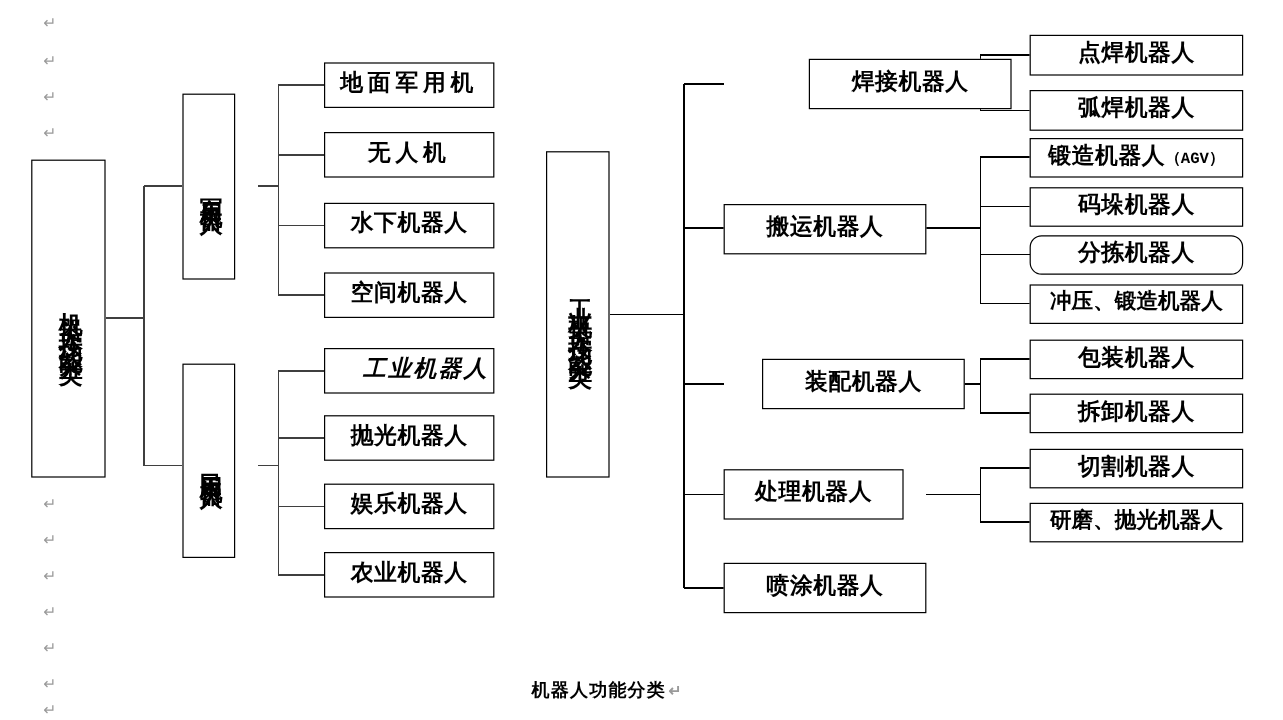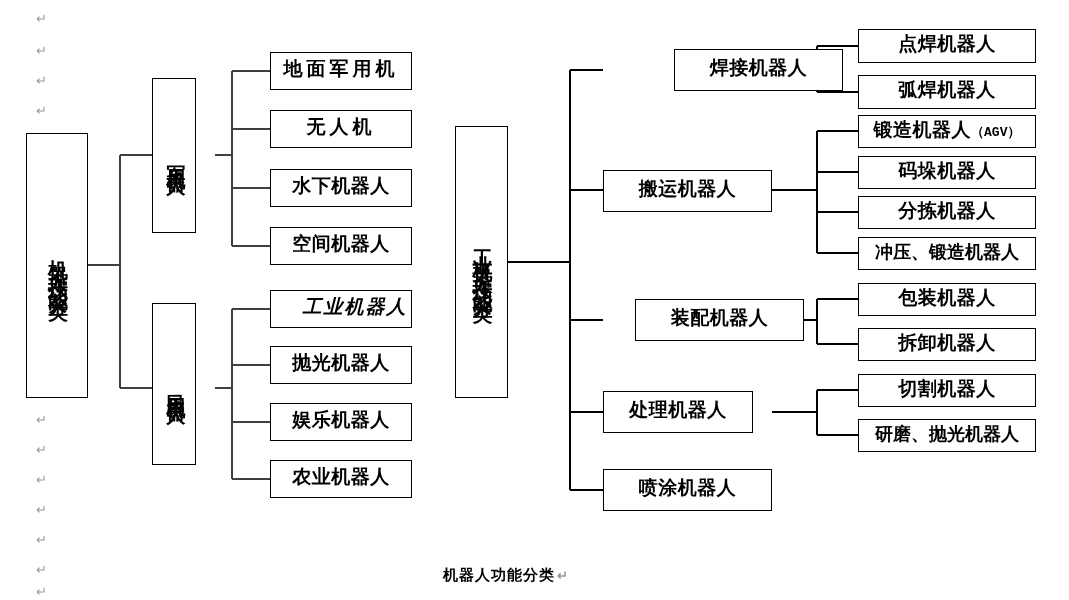--- a/index.html
+++ b/index.html
@@ -229,21 +229,21 @@
   <div class="node h" style="left:858px; top:75px; width:178px; height:34px;">
     <span class="label">弧焊机器人</span>
   </div>
 
   <div class="node h" style="left:858px; top:115px; width:178px; height:33px;">
     <span class="label"><span>锻造机器人</span><span class="agv">（AGV）</span></span>
   </div>
   <div class="node h" style="left:858px; top:156px; width:178px; height:33px;">
     <span class="label">码垛机器人</span>
   </div>
-  <div class="node h" style="left:858px; top:196px; width:178px; height:33px;">
+  <div class="node h" style="left:858px; top:196px; width:178px; height:33px;border-radius:10px;">
     <span class="label">分拣机器人</span>
   </div>
   <div class="node h wide" style="left:858px; top:237px; width:178px; height:33px;text-align:center;">
     <span class="label">冲压、锻造机器人</span>
   </div>
 
   <div class="node h" style="left:858px; top:283px; width:178px; height:33px;">
     <span class="label">包装机器人</span>
   </div>
   <div class="node h" style="left:858px; top:328px; width:178px; height:33px;">

